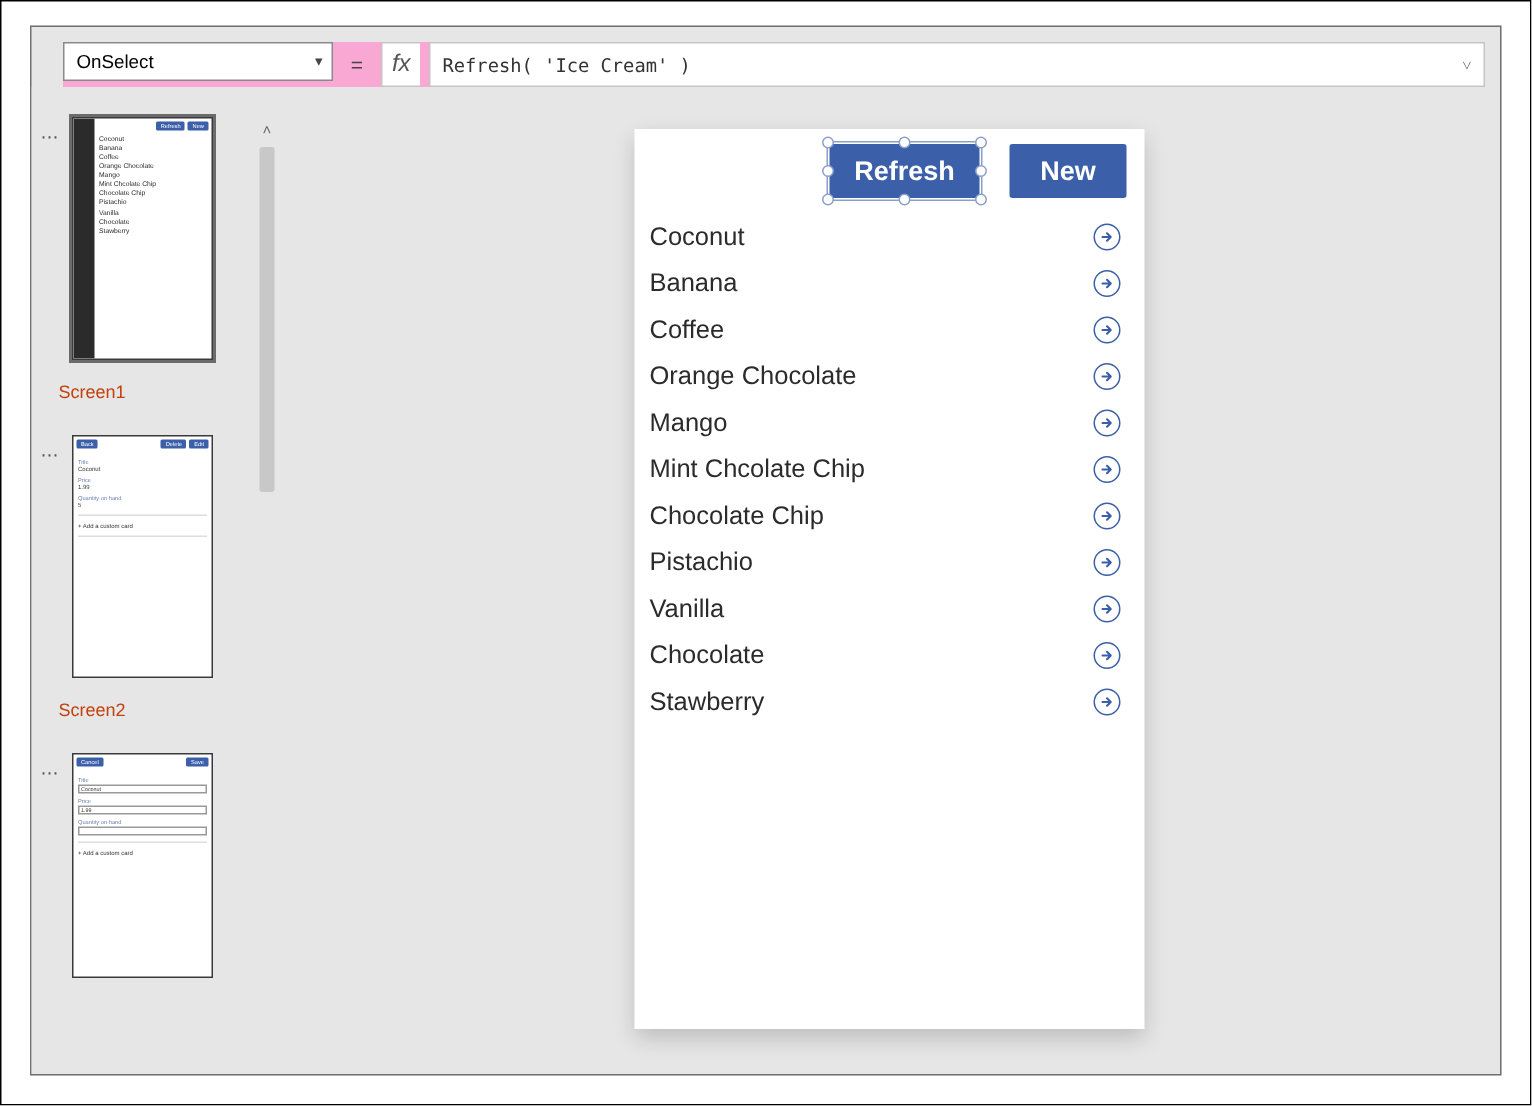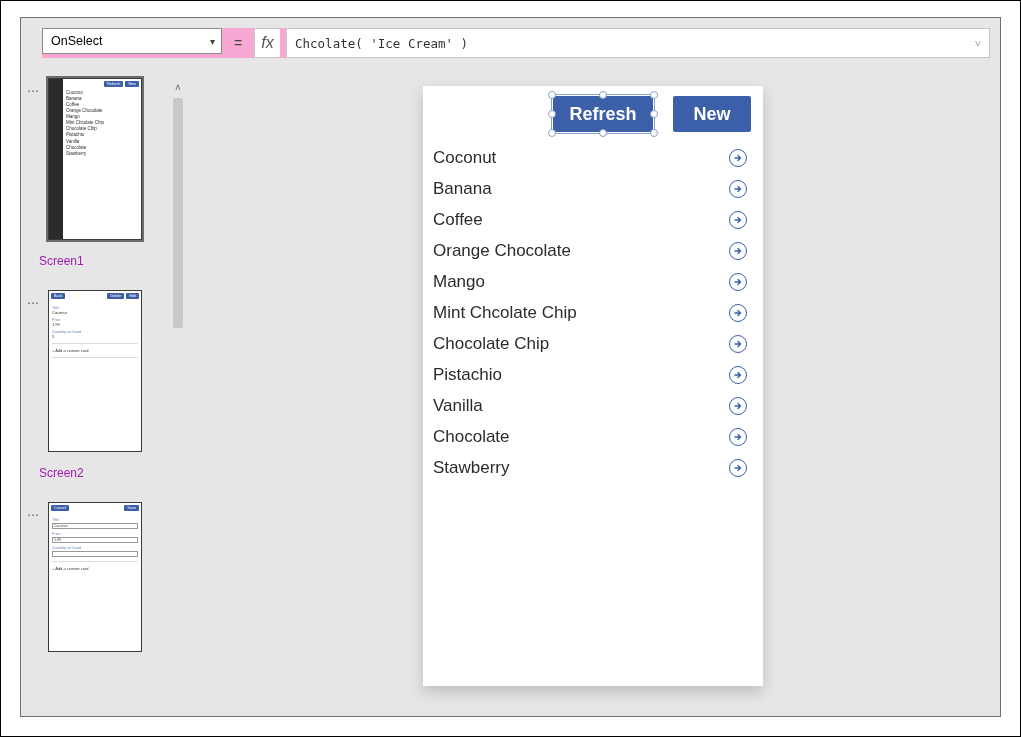--- a/index.html
+++ b/index.html
@@ -41,21 +41,21 @@
   }
   .thumb-wrap { position:relative; width:100%; display:flex; justify-content:center; }
   .dots {
     position:absolute; left:6px; top:6px; font-size:12px; color:#555; letter-spacing:1px; cursor:pointer;
   }
   .thumb {
     width: 94px; height: 162px; background:#fff; border:1px solid #3a3a3a;
     position:relative; font-size:4.5px; overflow:hidden;
   }
   .thumb.selected { outline: 2px solid #6b6b6b; outline-offset: 0; }
-  .thumb-label { font-size: 12px; color:#a21caf; align-self:flex-start; margin: 10px 0 18px 18px; }
+  .thumb-label { font-size: 12px; color:#c2410c; align-self:flex-start; margin: 10px 0 18px 18px; }
   
   .t1-dark { position:absolute; left:0; top:0; width:14px; height:100%; background:#2b2b2b; }
   .t1-body { position:absolute; left:14px; right:0; top:0; bottom:0; }
   .t1-btns { display:flex; justify-content:flex-end; gap:2px; padding:2px 2px 3px 0; }
   .t1-b { background:#3b5fa8; color:#fff; font-size:3.8px; padding:1px 3px; border-radius:1px; }
   .t1-list { padding-left:3px; line-height:1.35; color:#2b2b2b; }
   
   .t2-top { display:flex; gap:2px; padding:2px; }
   .t2-b { background:#3b5fa8; color:#fff; font-size:3.8px; padding:1px 3px; border-radius:1px; }
   .t2-sp { flex:1; }
@@ -112,21 +112,21 @@
   <div class="inner">
 
     <div class="formula-row">
       <div class="prop-select">
         <span>OnSelect</span>
         <span class="chev">▾</span>
       </div>
       <div class="equals">=</div>
       <div class="fx-box">fx</div>
       <div class="formula-input">
-        <span>Chcolate( 'Ice Cream' )</span>
+        <span>Refresh( 'Ice Cream' )</span>
         <span class="formula-caret">˅</span>
       </div>
     </div>
 
     <div class="body">
 
       <div class="thumb-col">
 
         <div class="thumb-wrap">
           <div class="dots">⋯</div>

